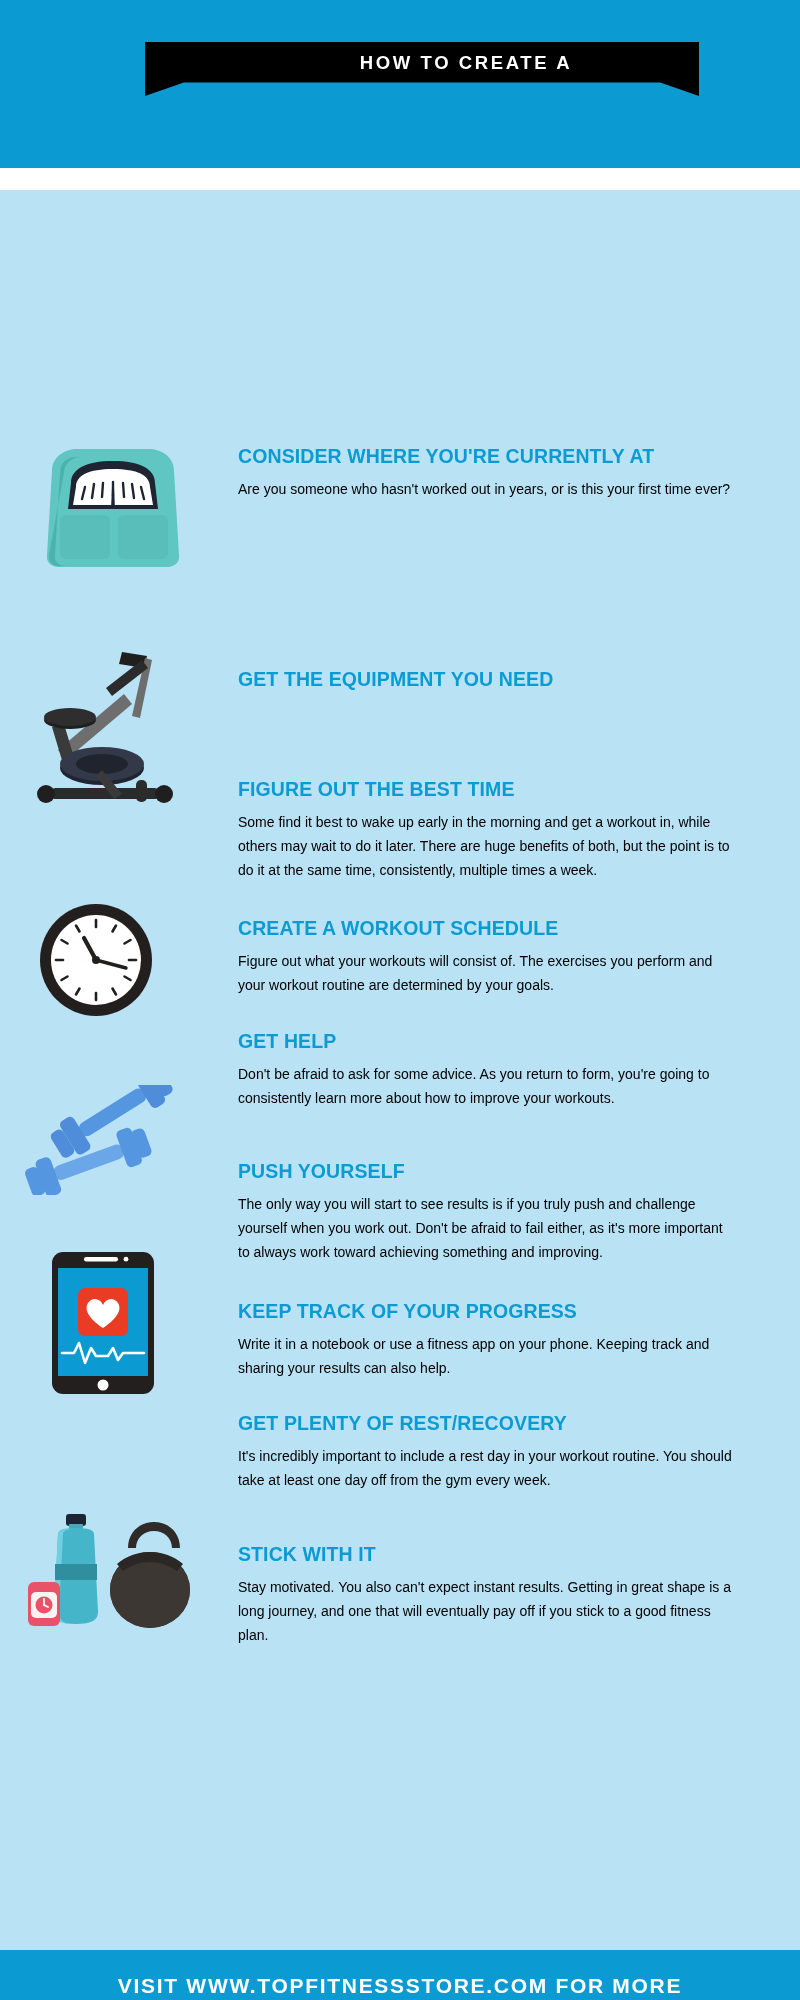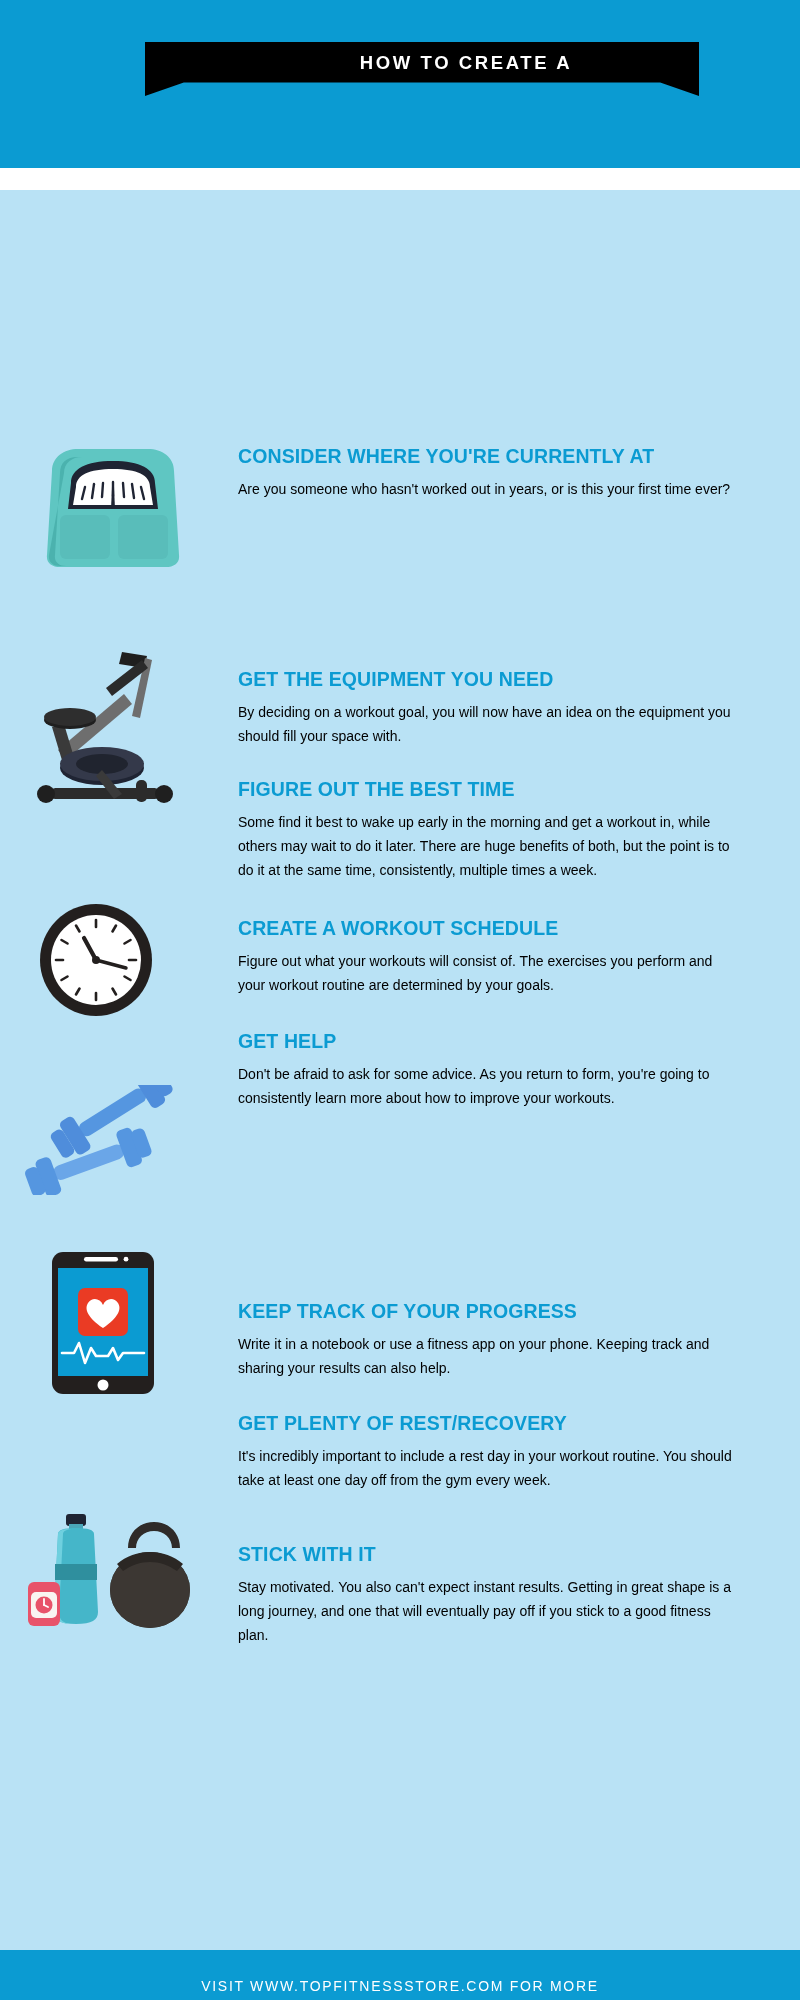--- a/index.html
+++ b/index.html
@@ -107,22 +107,22 @@
   .footer {
     width: 800px;
     height: 72px;
     background: #0b9bd2;
     display: flex;
     align-items: center;
     justify-content: center;
   }
   .footer-text {
     color: #ffffff;
-    font-size: 14px;
-    font-weight: normal;
+    font-size: 21px;
+    font-weight: bold;
     letter-spacing: 1.7px;
     font-family: "Liberation Sans", sans-serif;
   }
 </style>
 </head>
 <body>
 
 <div class="infographic">
 
   <div class="header">
@@ -243,38 +243,41 @@
     </svg>
 
     <div class="step" style="top:255px;">
       <h2 class="step-title">CONSIDER WHERE YOU'RE CURRENTLY AT</h2>
       <p class="step-body">Are you someone who hasn't worked out in years, or is this your first time ever?</p>
     </div>
 
 
     <div class="step" style="top:478px;">
       <h2 class="step-title">GET THE EQUIPMENT YOU NEED</h2>
-      <p class="step-body">By deciding on a workout goal, you will now have an idea on the equipment you should fill your space with.</p>
     </div>
 
     <div class="step" style="top:588px;">
       <h2 class="step-title">FIGURE OUT THE BEST TIME</h2>
       <p class="step-body">Some find it best to wake up early in the morning and get a workout in, while others may wait to do it later. There are huge benefits of both, but the point is to do it at the same time, consistently, multiple times a week.</p>
     </div>
 
     <div class="step" style="top:727px;">
       <h2 class="step-title">CREATE A WORKOUT SCHEDULE</h2>
       <p class="step-body">Figure out what your workouts will consist of. The exercises you perform and your workout routine are determined by your goals.</p>
     </div>
 
     <div class="step" style="top:840px;">
       <h2 class="step-title">GET HELP</h2>
       <p class="step-body">Don't be afraid to ask for some advice. As you return to form, you're going to consistently learn more about how to improve your workouts.</p>
     </div>
 
+    <div class="step" style="top:970px;">
+      <h2 class="step-title">PUSH YOURSELF</h2>
+      <p class="step-body">The only way you will start to see results is if you truly push and challenge yourself when you work out. Don't be afraid to fail either, as it's more important to always work toward achieving something and improving.</p>
+    </div>
 
     <div class="step" style="top:1110px;">
       <h2 class="step-title">KEEP TRACK OF YOUR PROGRESS</h2>
       <p class="step-body">Write it in a notebook or use a fitness app on your phone. Keeping track and sharing your results can also help.</p>
     </div>
 
     <div class="step" style="top:1222px;">
       <h2 class="step-title">GET PLENTY OF REST/RECOVERY</h2>
       <p class="step-body">It's incredibly important to include a rest day in your workout routine. You should take at least one day off from the gym every week.</p>
     </div>

